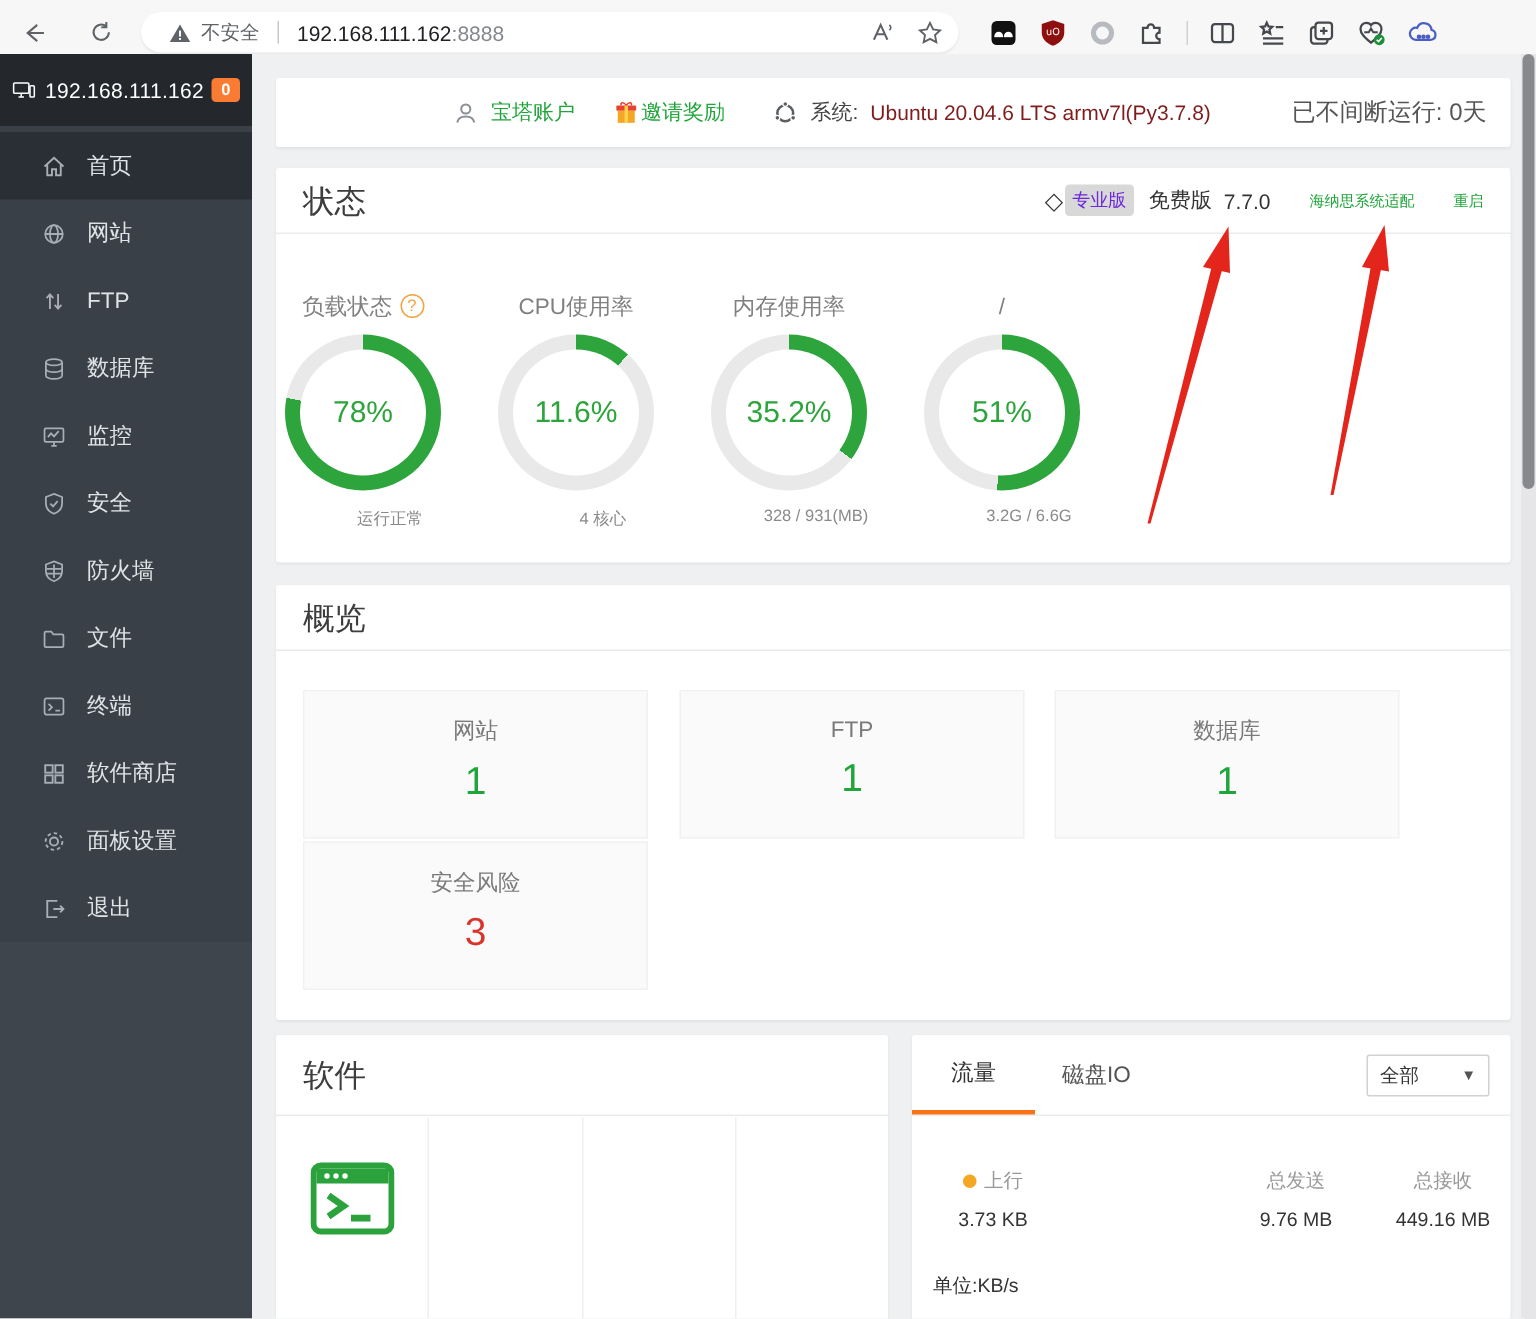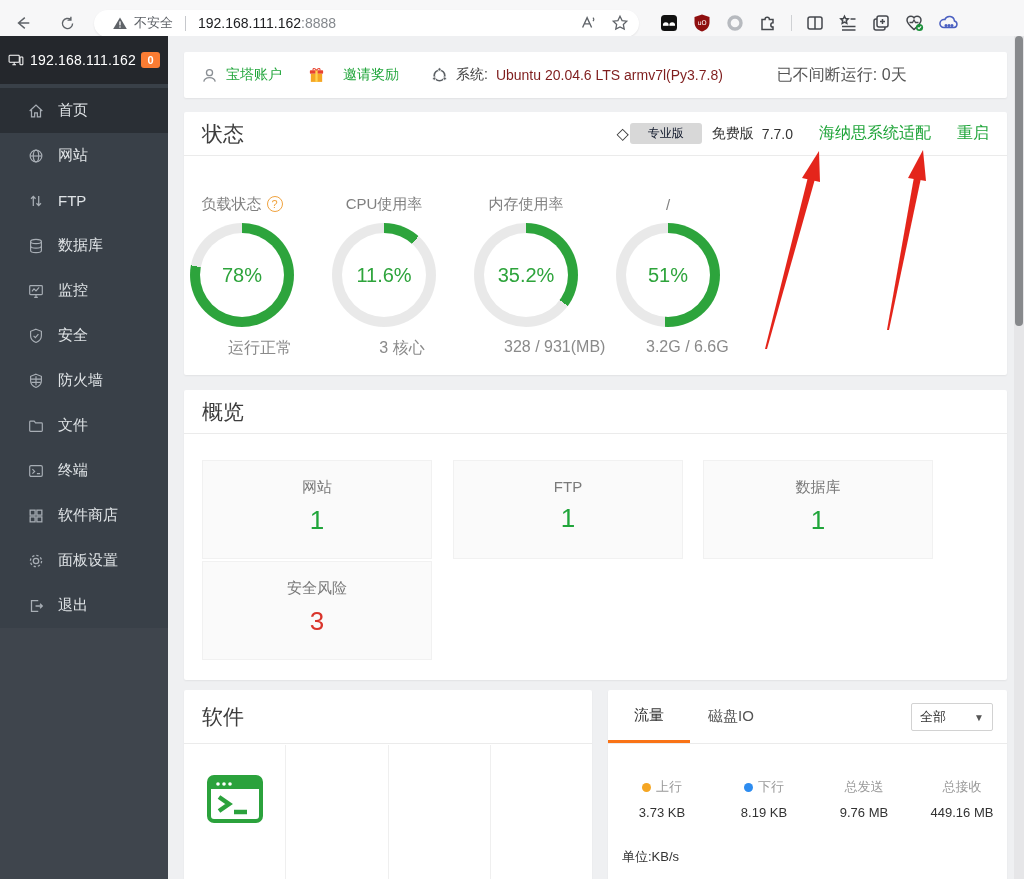--- a/index.html
+++ b/index.html
@@ -1,21 +1,21 @@
 <!DOCTYPE html>
 <html><head>
 <meta charset="utf-8">
 <style>
   * { margin:0; padding:0; box-sizing:border-box; }
   html,body { width:1024px; height:879px; }
   body { font-family:"Liberation Sans","DejaVu Sans",sans-serif; background:#eff0f2; overflow:hidden; }
   #app { position:relative; width:1024px; height:879px; overflow:hidden; }
 
   
-  .browser-bar { position:absolute; left:0; top:0; width:1024px; height:48px; background:#f7f7f8; border-bottom:2px solid #0369a1; display:flex; align-items:center; }
+  .browser-bar { position:absolute; left:0; top:0; width:1024px; height:48px; background:#f7f7f8; border-bottom:5px solid #0369a1; display:flex; align-items:center; }
   .nav-btn { width:30px; height:30px; display:flex; align-items:center; justify-content:center; color:#5f6368; font-size:17px; border-radius:50%; cursor:pointer; }
   .nav-btn:first-child { margin-left:8px; }
   .url-pill { position:relative; margin-left:12px; width:545px; height:27px; background:#ffffff; border-radius:14px; box-shadow:0 1px 2px rgba(0,0,0,.08); display:flex; align-items:center; padding:0 10px; }
   .warn-tri { width:16px; height:16px; margin-left:8px; }
   .not-secure { margin-left:6px; font-size:13px; color:#5f6368; }
   .pill-div { width:1px; height:15px; background:#c6c8cc; margin:0 12px; }
   .url-text { font-size:14px; color:#202124; }
   .url-port { color:#84888d; }
   .pill-right { margin-left:auto; display:flex; align-items:center; gap:14px; color:#5f6368; }
   .ext-area { display:flex; align-items:center; gap:13px; margin-left:20px; color:#45484d; }
@@ -30,45 +30,45 @@
   .sb-item { height:45px; display:flex; align-items:center; padding-left:27px; cursor:pointer; color:#dfe3e6; }
   .sb-item.active { background:#2a2f35; }
   .sb-item .icn { width:18px; height:18px; margin-right:13px; color:#a8aeb5; flex:0 0 auto; }
   .sb-item span.lbl { font-size:15px; }
 
   
   .main { position:absolute; left:168px; top:36px; width:856px; height:843px; background:#eff0f2; }
   .card { position:absolute; background:#ffffff; border-radius:2px; box-shadow:0 1px 2px rgba(0,0,0,.06); }
 
   
-  .info-card { left:16px; top:16px; width:823px; height:46px; display:flex; align-items:center; padding:0 16px; }
+  .info-card { left:16px; top:16px; width:823px; height:46px; display:flex; align-items:center; padding:0 16px;justify-content:flex-end; }
   .info-item { display:flex; align-items:center; font-size:14px; }
   .green-link { color:#20a53a; cursor:pointer; }
   .info-gap { width:26px; }
   .sys-label { color:#444; }
   .sys-value { color:#7f1d1d; margin-left:8px; }
   .uptime { color:#555; margin-left:54px; }
 
   
   .status-card { left:16px; top:76px; width:823px; height:263px; }
   .card-header { height:44px; display:flex; align-items:center; padding:0 18px; border-bottom:1px solid #ebebeb; }
   .card-title { font-size:21px; color:#3d3d3d; }
   .status-right { margin-left:auto; display:flex; align-items:center; font-size:14px; color:#333; }
   .pro-diamond { font-size:16px; color:#3a3a3a; margin-right:1px; }
-  .pro-badge { background:#d8d8d8; color:#0f172a; font-size:12px; padding:2px 18px; border-radius:3px; }
+  .pro-badge { background:#d8d8d8; color:#6d28d9; font-size:12px; padding:2px 5px; border-radius:3px; }
   .edition { margin-left:10px; }
   .version { margin-left:8px; }
-  .st-link { margin-left:26px; font-size:16px;text-align:center; }
+  .st-link { margin-left:26px; font-size:10px;text-align:center; }
   .gauge { position:absolute; top:82px; width:116px; text-align:center; }
   .g-title { font-size:15px; color:#808080; height:20px; display:flex; align-items:center; justify-content:center; gap:5px; }
   .help-dot { width:16px; height:16px; border:1px solid #f0a33f; color:#f0a33f; border-radius:50%; font-size:11px; line-height:14px; display:inline-block; }
   .ring { position:relative; width:104px; height:104px; margin:9px auto 0; border-radius:50%; display:flex; align-items:center; justify-content:center; }
   .ring::after { content:""; position:absolute; inset:10px; background:#fff; border-radius:50%; }
   .g-val { position:relative; z-index:1; font-size:20px; color:#2ea43c; }
-  .g-sub { margin-top:11px; font-size:16px; color:#8a8a8a; white-space:nowrap;margin-left:36px; }
+  .g-sub { margin-top:11px; font-size:11px; color:#8a8a8a; white-space:nowrap;margin-left:36px; }
 
   
   .overview-card { left:16px; top:354px; width:823px; height:290px; }
   .ov-box { position:absolute; width:230px; height:99px; background:#fafafa; border:1px solid #f1f1f1; text-align:center; cursor:pointer; }
   .ov-label { margin-top:17px; font-size:15px; color:#7a7a7a; }
   .ov-num { margin-top:8px; font-size:26px; }
   .ov-green { color:#20a53a; }
   .ov-red { color:#d9342b; }
 
   
@@ -296,21 +296,21 @@
         <span class="green-link" style="margin-left:7px">宝塔账户</span>
       </span>
       <span class="info-gap"></span>
       <span class="info-item">
         <svg class="icn-svg" width="17" height="18" viewBox="0 0 18 19">
             <rect x="2" y="4.5" width="14" height="3.8" rx="0.8" fill="#e8432f"></rect>
             <rect x="3" y="8.3" width="12" height="8.5" fill="#f5a623"></rect>
             <rect x="7.8" y="4.5" width="2.4" height="12.3" fill="#ffd24d"></rect>
             <path d="M9 4.5 C7 1.5 4.5 2.5 5.5 4.5 M9 4.5 C11 1.5 13.5 2.5 12.5 4.5" stroke="#e8432f" stroke-width="1.1" fill="none"></path>
           </svg>
-        <span class="green-link" style="margin-left:18px">邀请奖励</span>
+        <span class="green-link" style="margin-left:1px">邀请奖励</span>
       </span>
       <span class="info-gap" style="width:32px"></span>
       <span class="info-item">
         <svg class="icn-svg" width="17" height="17" viewBox="0 0 20 20">
             <circle cx="10" cy="10" r="6.2" fill="none" stroke="#5a5f63" stroke-width="2"></circle>
             <circle cx="10" cy="2.8" r="1.9" fill="#5a5f63" stroke="#fff" stroke-width="1"></circle>
             <circle cx="3.8" cy="13.6" r="1.9" fill="#5a5f63" stroke="#fff" stroke-width="1"></circle>
             <circle cx="16.2" cy="13.6" r="1.9" fill="#5a5f63" stroke="#fff" stroke-width="1"></circle>
           </svg>
         <span class="sys-label" style="margin-left:8px">系统:</span>
@@ -342,21 +342,21 @@
           </div>
         <div class="g-sub">运行正常</div>
       </div>
       <div class="gauge" style="left:142px">
         <div class="g-title">
             <span>CPU使用率</span>
           </div>
         <div class="ring" style="background: conic-gradient(rgb(45, 164, 60) 0deg, rgb(45, 164, 60) 11.6%, rgb(233, 233, 233) 11.6%, rgb(233, 233, 233) 100%);">
             <span class="g-val">11.6%</span>
           </div>
-        <div class="g-sub">3 核心</div>
+        <div class="g-sub">4 核心</div>
       </div>
       <div class="gauge" style="left:284px">
         <div class="g-title">
             <span>内存使用率</span>
           </div>
         <div class="ring" style="background: conic-gradient(rgb(45, 164, 60) 0deg, rgb(45, 164, 60) 35.2%, rgb(233, 233, 233) 35.2%, rgb(233, 233, 233) 100%);">
             <span class="g-val">35.2%</span>
           </div>
         <div class="g-sub">328 / 931(MB)</div>
       </div>
@@ -425,27 +425,20 @@
           <span class="chev">▼</span>
         </div>
       </div>
       <div class="stat" style="left:2px">
         <div class="stat-label">
             <span class="dot" style="background: rgb(245, 166, 35);"></span>
             <span>上行</span>
           </div>
         <div class="stat-value">3.73 KB</div>
       </div>
-      <div class="stat" style="left:104px">
-        <div class="stat-label">
-            <span class="dot" style="background: rgb(45, 140, 240);"></span>
-            <span>下行</span>
-          </div>
-        <div class="stat-value">8.19 KB</div>
-      </div>
       <div class="stat" style="left:204px">
         <div class="stat-label">
             <span>总发送</span>
           </div>
         <div class="stat-value">9.76 MB</div>
       </div>
       <div class="stat" style="left:302px">
         <div class="stat-label">
             <span>总接收</span>
           </div>

